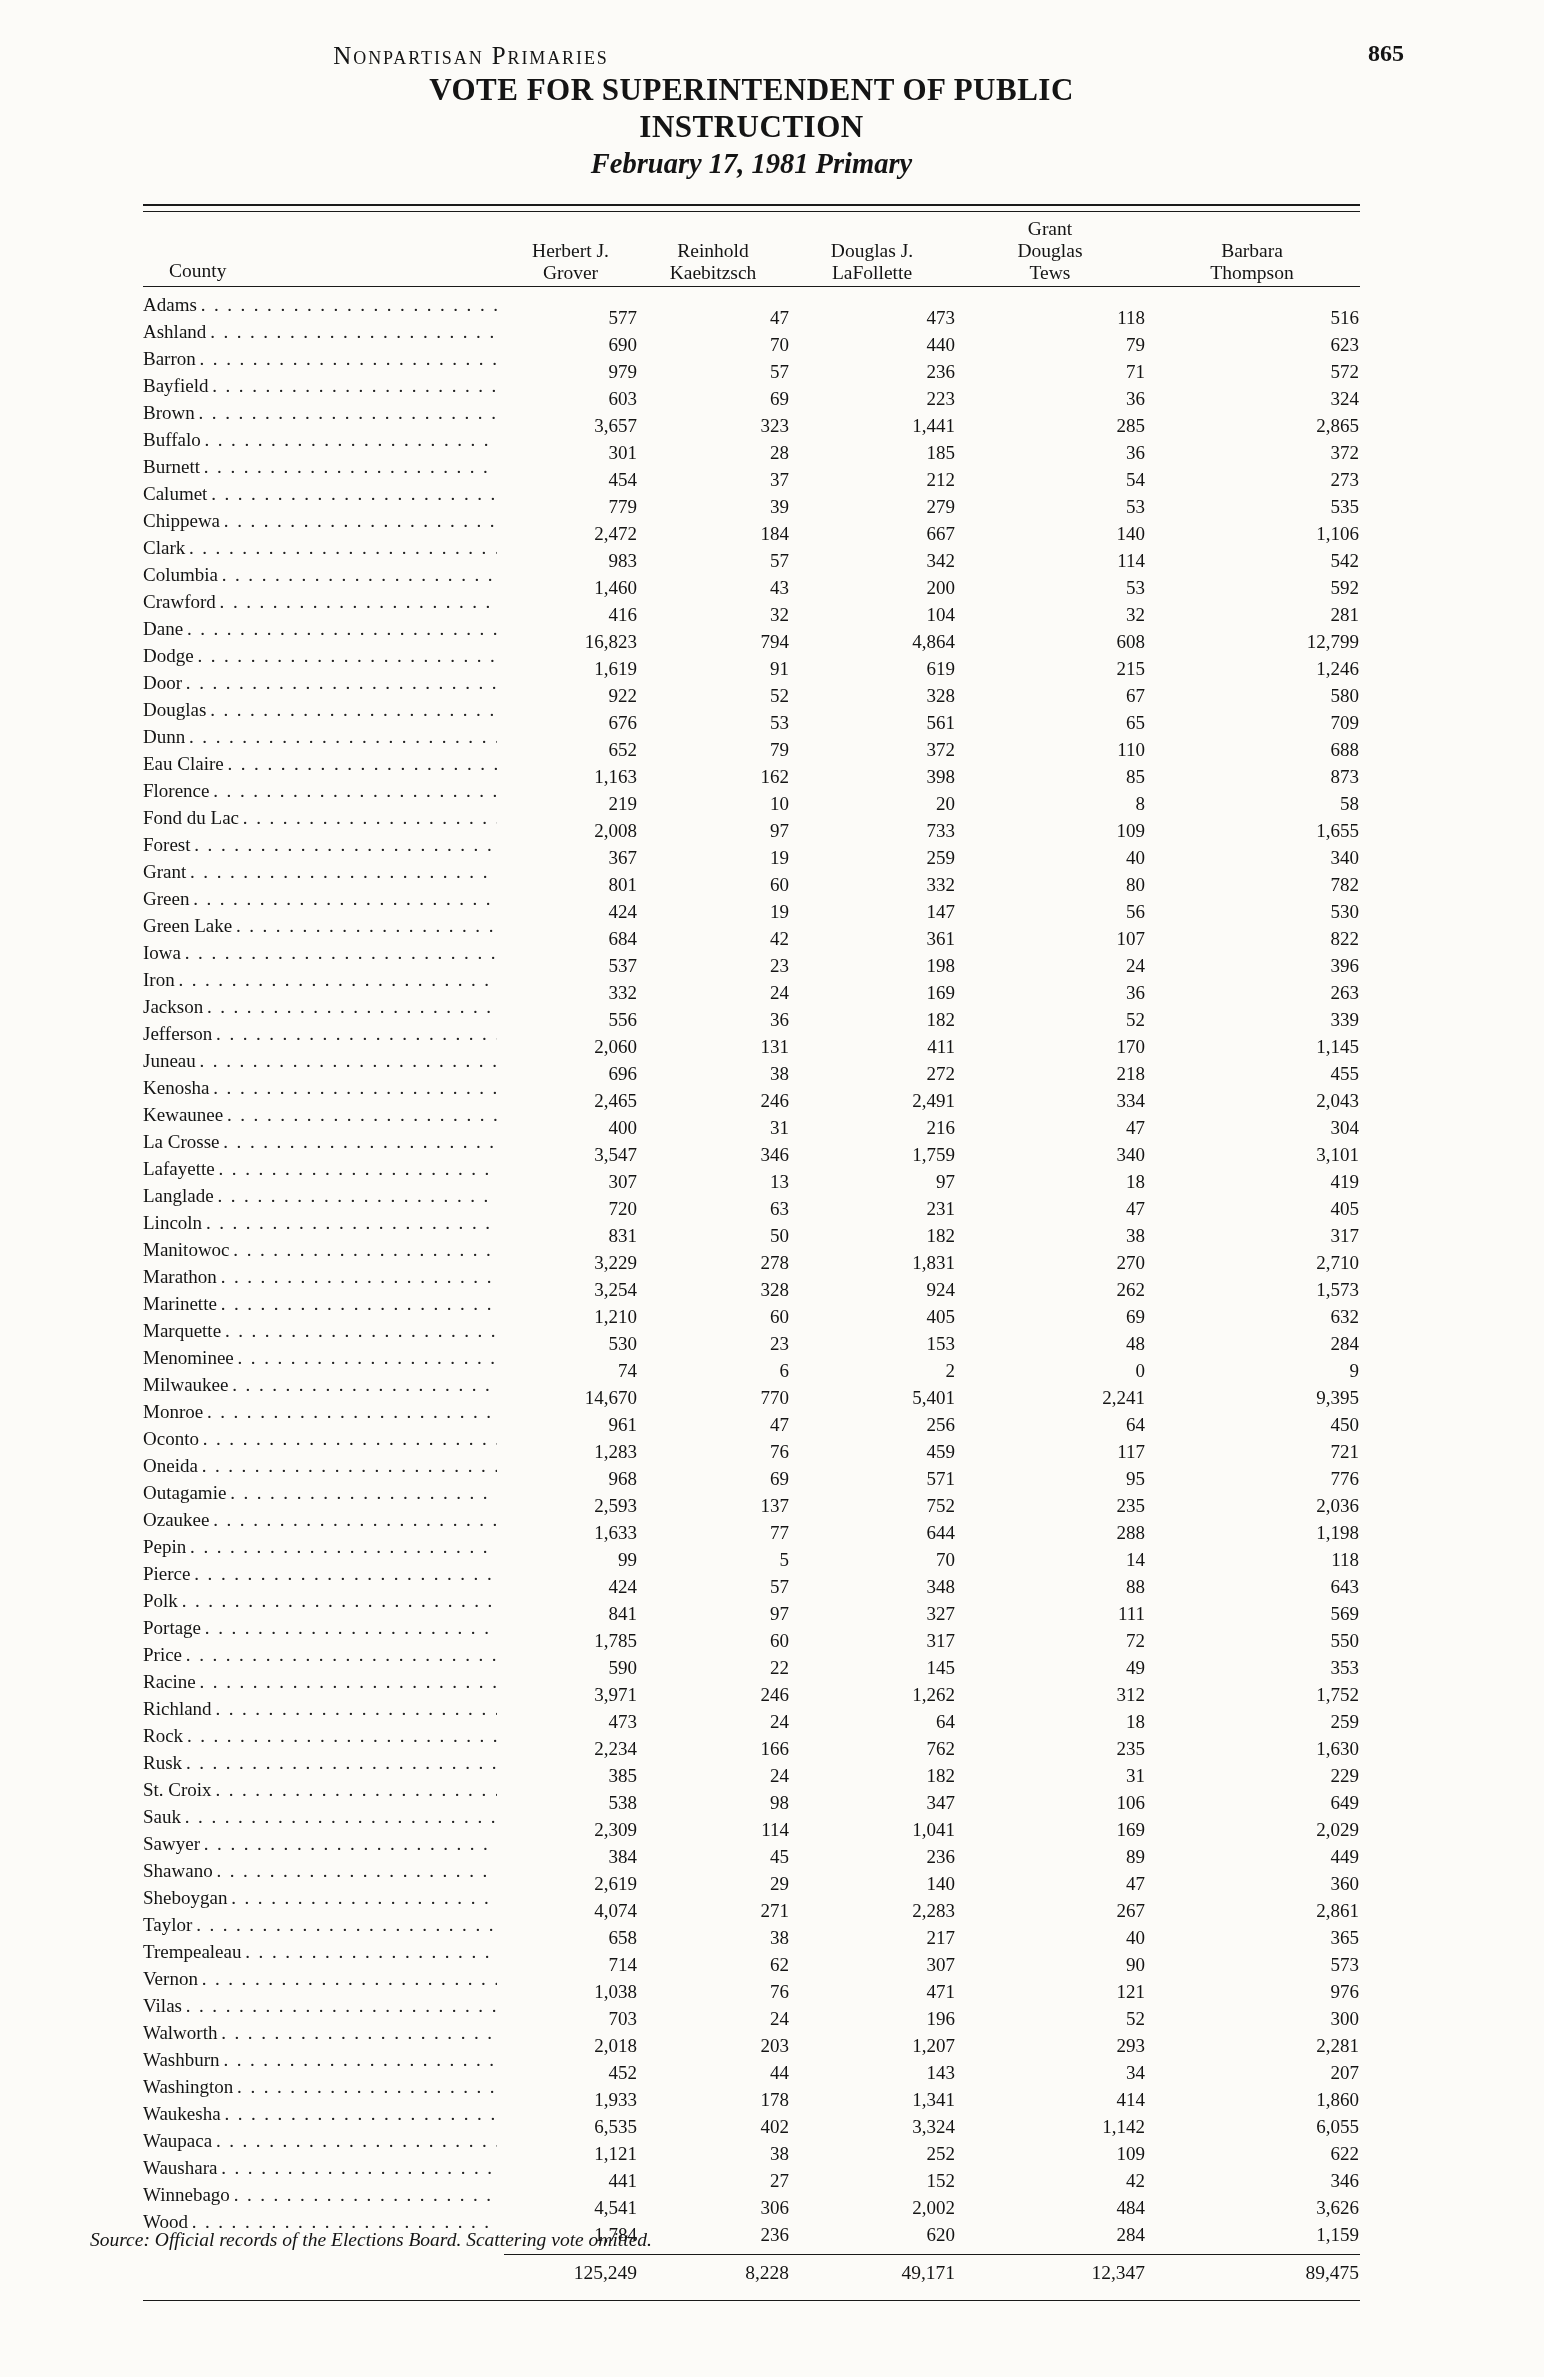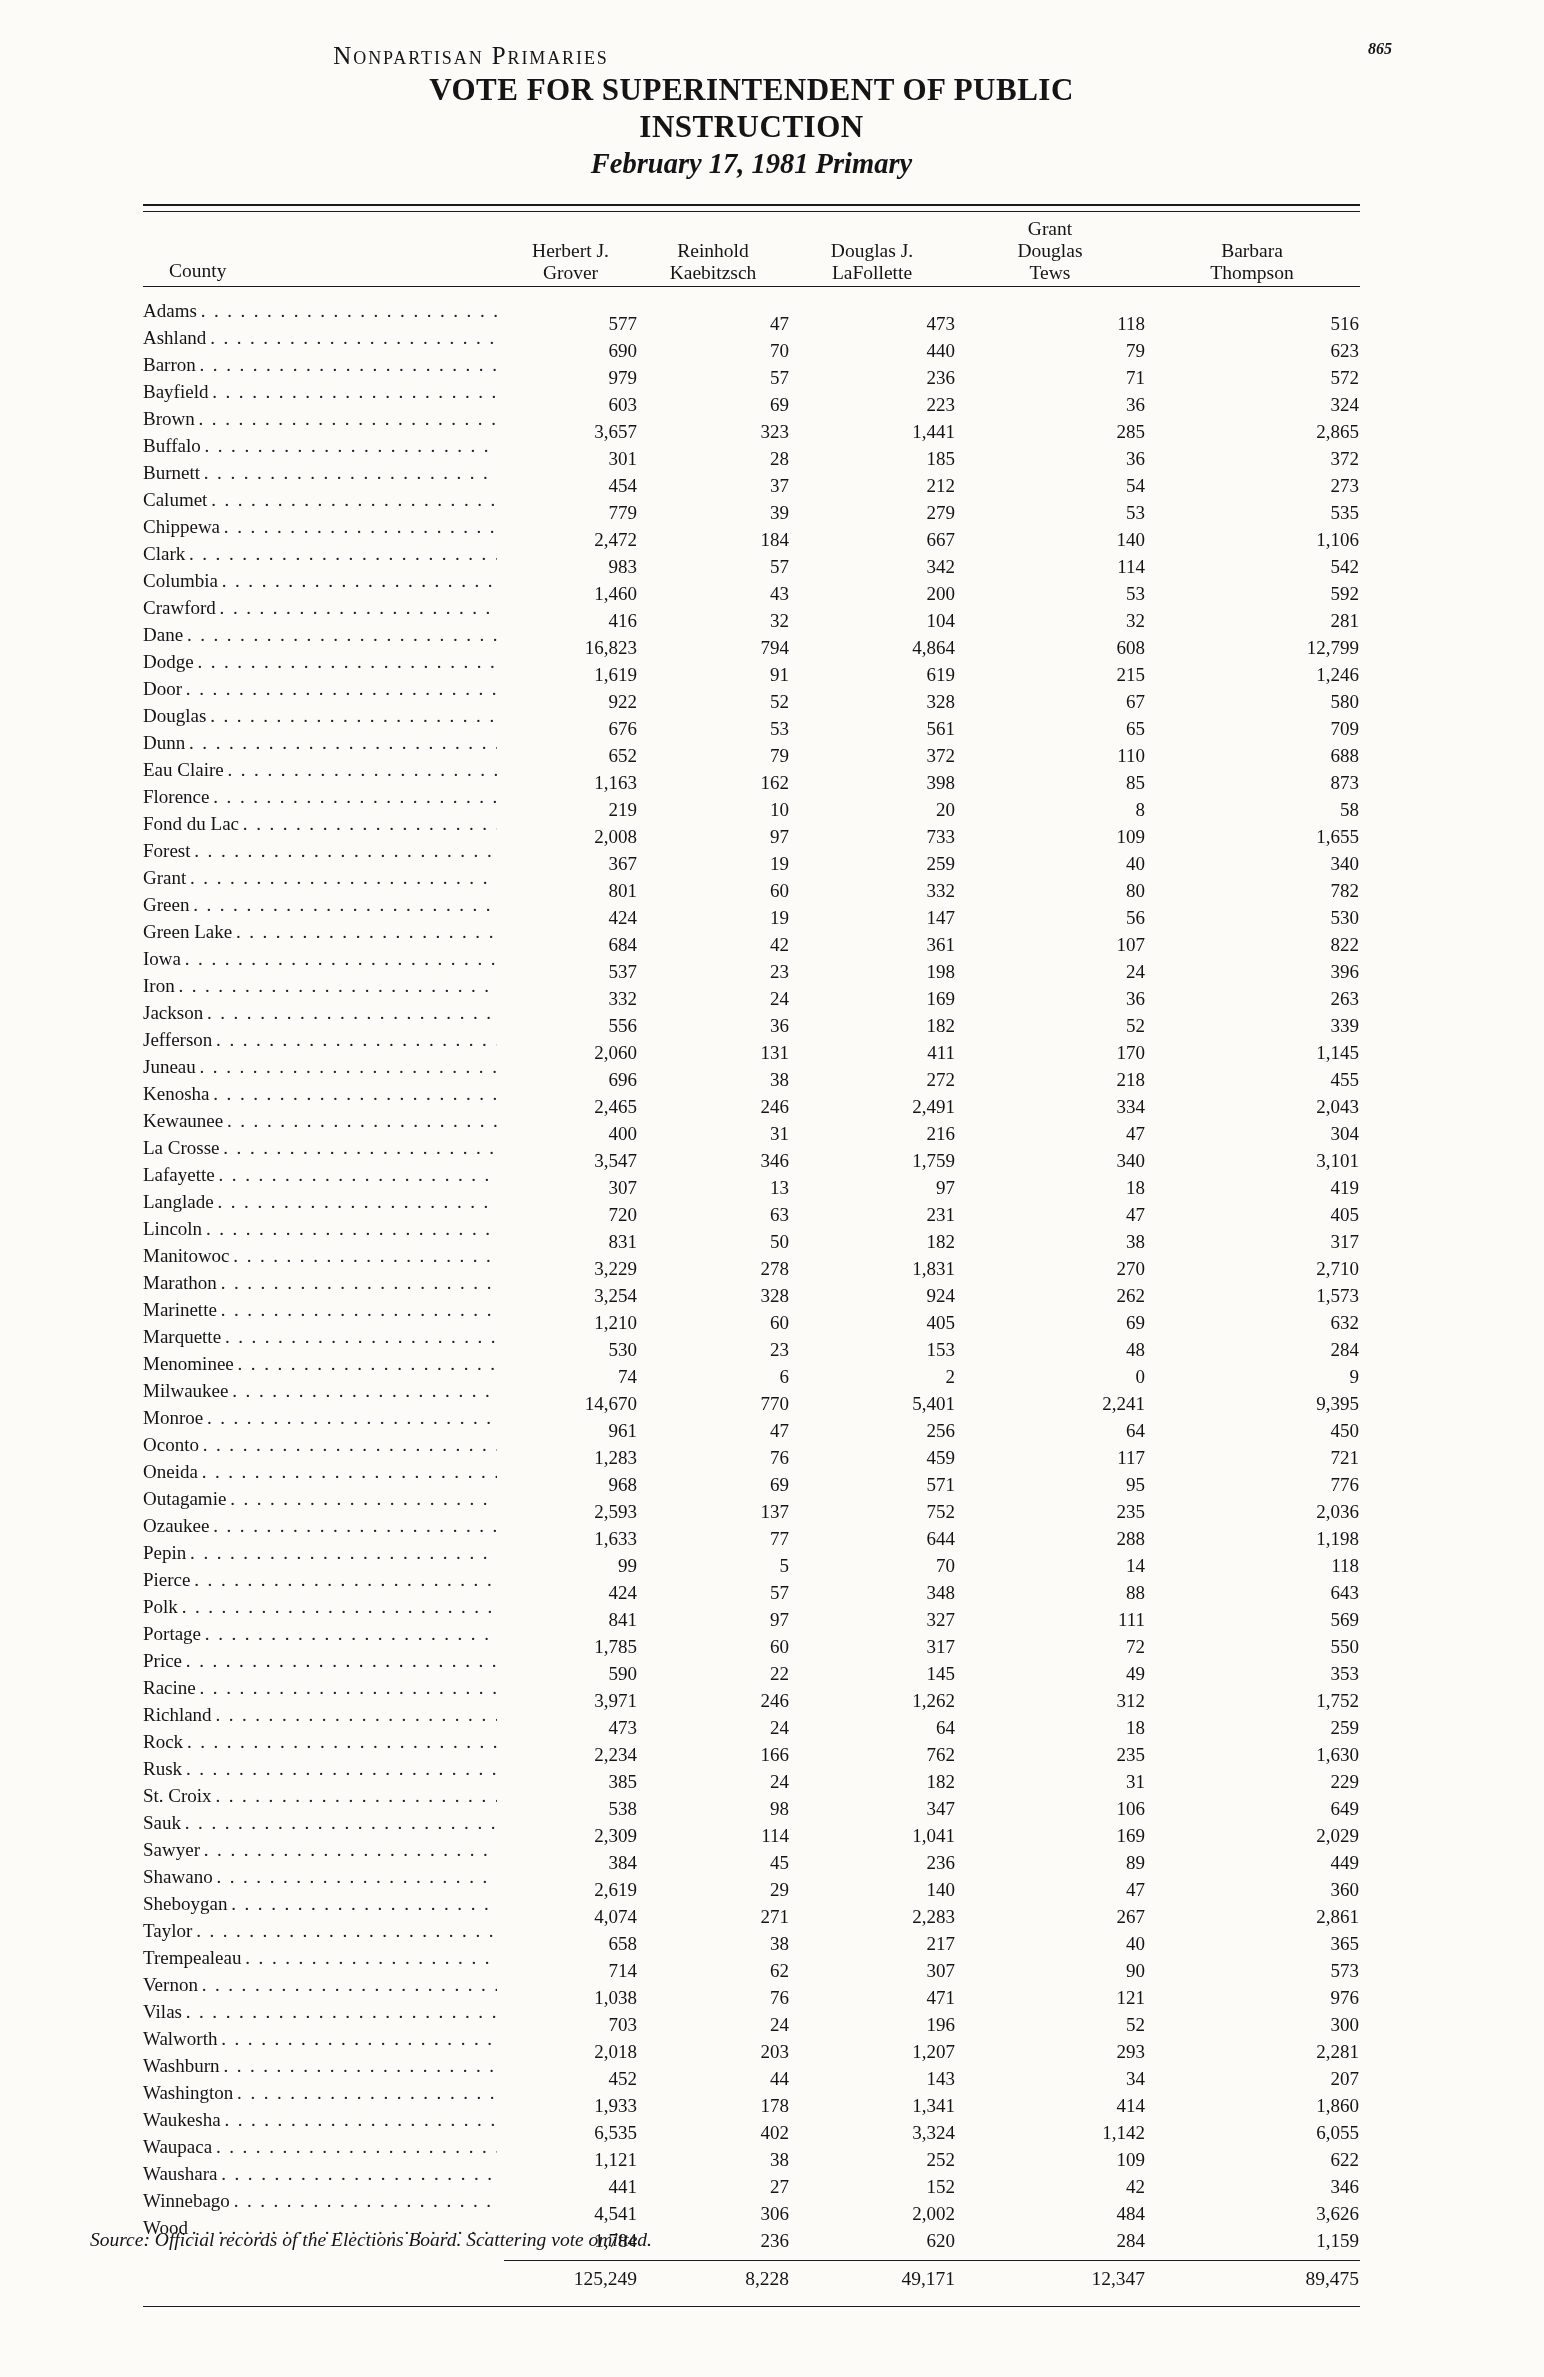--- a/index.html
+++ b/index.html
@@ -13,21 +13,21 @@
     overflow:hidden;
   }
   
   .rh-title{
     position:absolute;left:471px;top:42px;transform:translateX(-50%);
     font-variant:small-caps;font-size:25px;letter-spacing:1.9px;
     white-space:nowrap;
   }
   .rh-page{
     position:absolute;left:1368px;top:40px;
-    font-size:16px;font-weight:bold;font-style:italic;
+    font-size:24px;font-weight:bold;
   }
   
   .title-block{
     position:absolute;left:143px;top:71px;width:1217px;
     text-align:center;font-weight:bold;line-height:37px;
   }
   .title-line-1,.title-line-2{font-size:31px;letter-spacing:0.5px;}
   .title-line-3{font-size:28.5px;font-style:italic;}
   
   .table-area{
@@ -39,21 +39,21 @@
   }
   .thead{
     display:grid;
     grid-template-columns:361px 133px 152px 166px 190px 214px;
     align-items:end;
     font-size:19.5px;line-height:22px;
   }
   .county-h{align-self:end;padding-left:26px;padding-bottom:2.9px;margin-top:12px;}
   .cand-h{display:flex;flex-direction:column;justify-content:flex-end;text-align:center;}
   .thead-rule{border-bottom:1.4px solid #1a1a1a;margin-top:1.9px;}
-  .tbody{margin-top:10px;}
+  .tbody{margin-top:4px;}
   .row{
     display:grid;
     grid-template-columns:361px 133px 152px 166px 190px 214px;
     height:27px;
     font-size:19px;line-height:27px;
     align-items:start;
   }
   .county-cell{display:flex;align-items:baseline;overflow:hidden;padding-right:6.7px;}
   .county-name{white-space:nowrap;}
   .leader{flex:1;overflow:hidden;white-space:nowrap;margin-left:3.8px;color:#222;}

